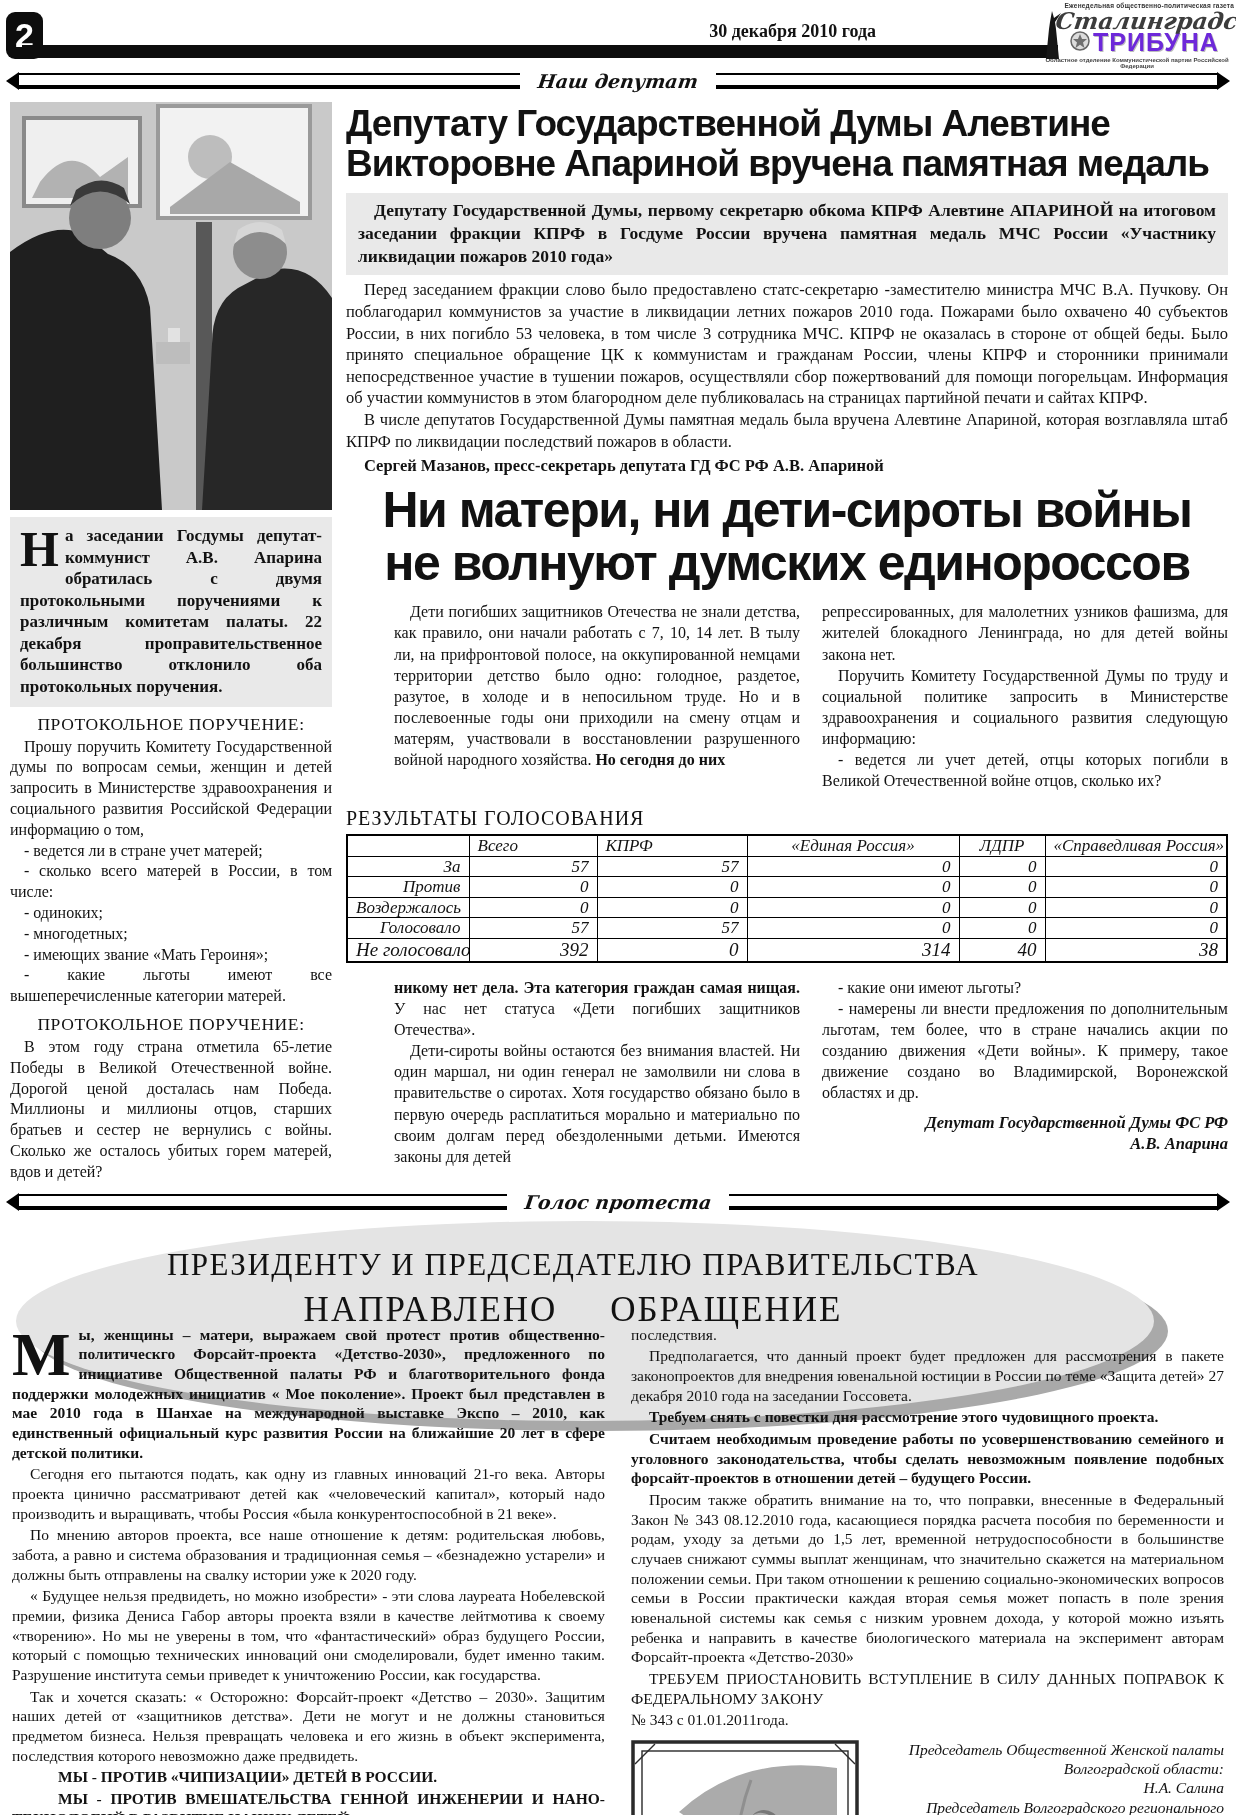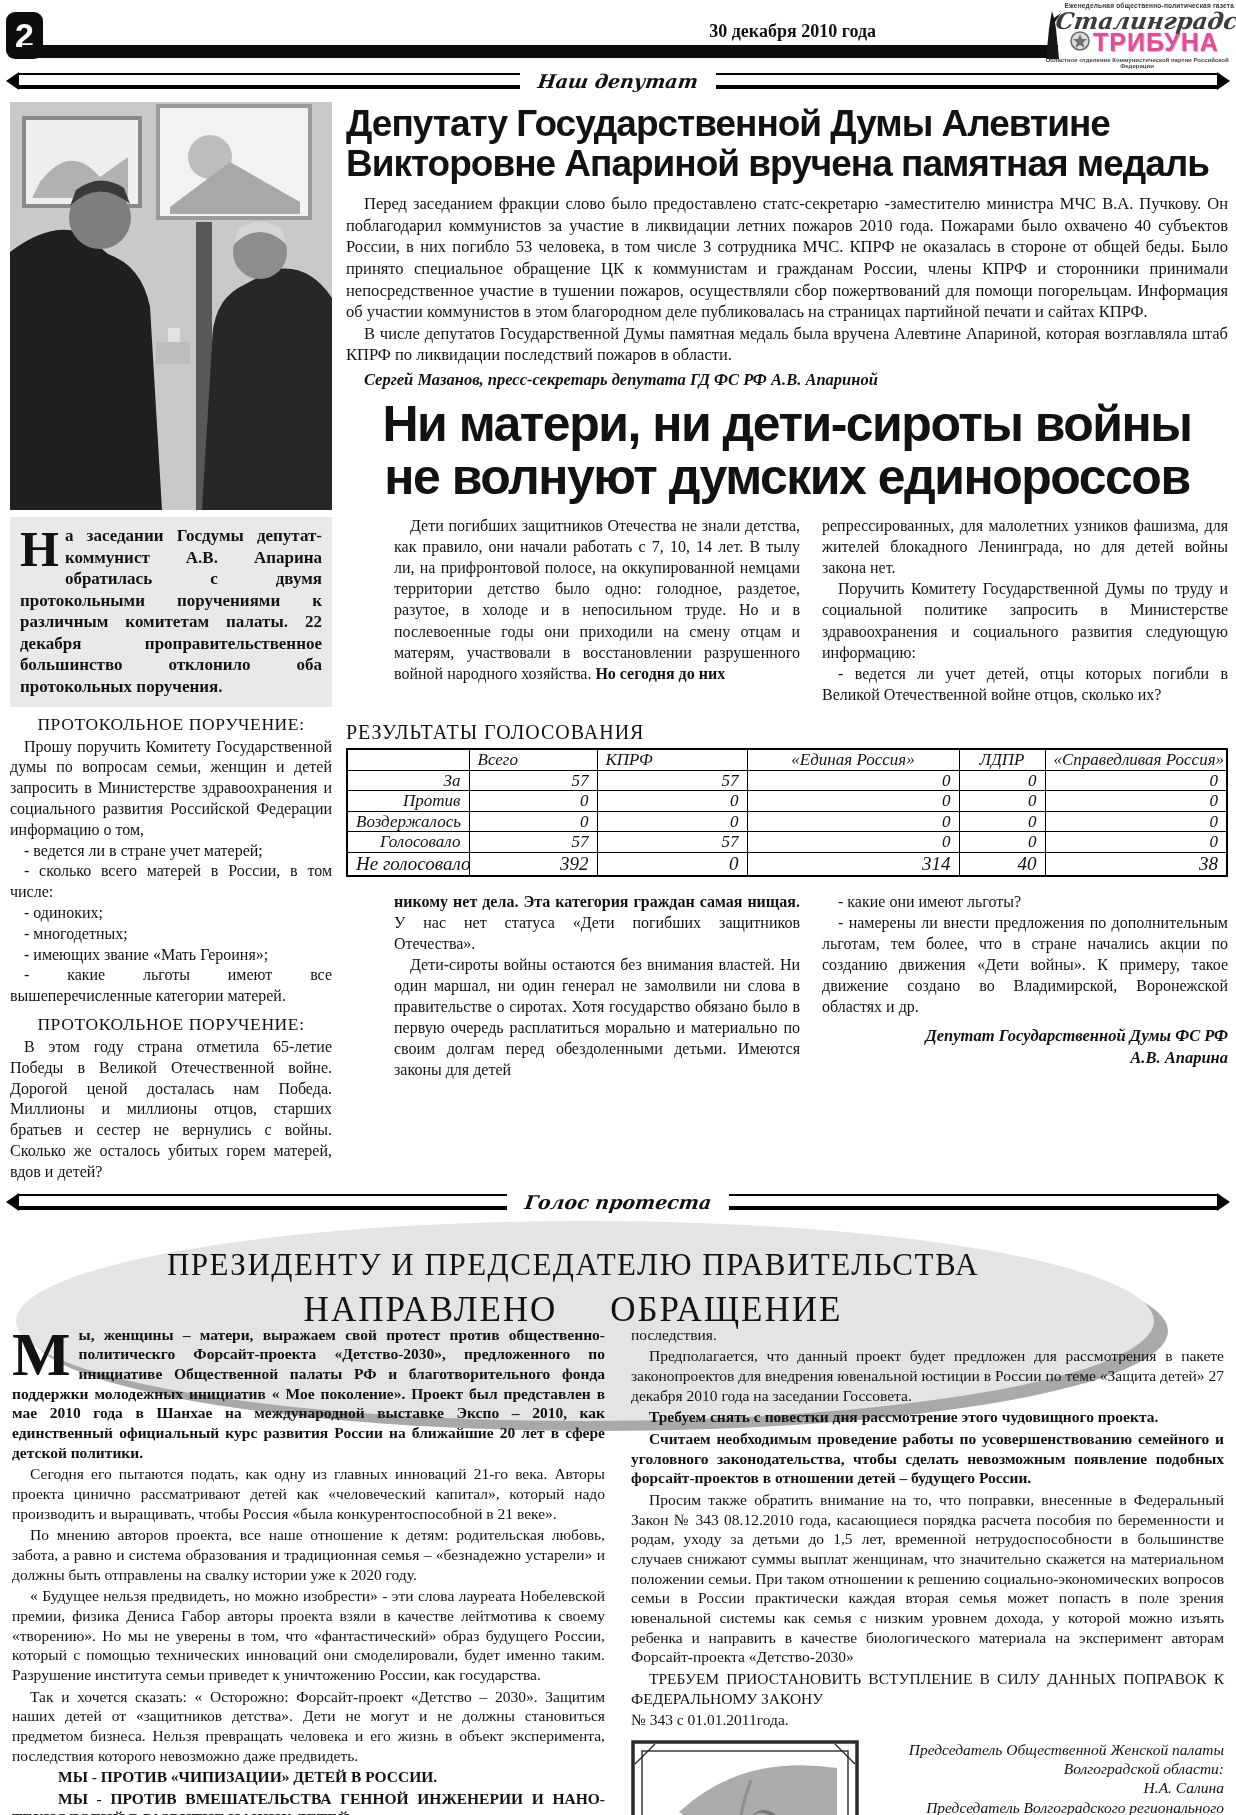--- a/index.html
+++ b/index.html
@@ -10,21 +10,21 @@
   .hdr{position:relative;height:62px;}
   .pagenum{position:absolute;left:6px;top:12px;width:37px;height:47px;background:#0d0d0d;border-radius:9px;
            color:#fff;font:700 34px "Liberation Sans",sans-serif;display:flex;align-items:center;justify-content:center;}
   .hdr-bar{position:absolute;left:22px;right:178px;top:45px;height:13px;background:#0d0d0d;}
   .hdr-date{position:absolute;right:360px;top:21px;font-weight:700;font-size:18px;}
   .masthead{position:absolute;right:2px;top:2px;width:194px;}
   .m-tag{font:700 6.5px "Liberation Sans",sans-serif;color:#333;text-align:right;letter-spacing:.2px;}
   .m-script{font-family:"DejaVu Serif",serif;font-style:italic;font-weight:700;font-size:23px;color:#3c3c3c;
             margin-left:16px;transform:skewX(-8deg);line-height:1;}
   .m-row{display:flex;align-items:center;gap:3px;margin-left:30px;margin-top:-2px;}
-  .m-title{font:900 25px "Liberation Sans",sans-serif;color:#ec4899;letter-spacing:1px;line-height:1;
+  .m-title{font:900 25px "Liberation Sans",sans-serif;color:#6d28d9;letter-spacing:1px;line-height:1;
            text-shadow:1px 1px 0 #bdbdbd;}
   .m-tag-b{font:700 6px "Liberation Sans",sans-serif;color:#444;text-align:center;margin-top:2px;}
   .statue{position:absolute;left:2px;top:8px;}
 
   
   .divider{display:flex;align-items:center;margin:5px 6px 7px;height:28px;}
   .div-tip{width:0;height:0;border-top:9px solid transparent;border-bottom:9px solid transparent;flex:0 0 auto;}
   .div-tip.l{border-right:13px solid #000;}
   .div-tip.r{border-left:13px solid #000;}
   .div-rule{flex:1;height:10px;border-top:2px solid #000;border-bottom:4px solid #000;}
@@ -39,21 +39,21 @@
   .dropcap{float:left;font-weight:700;font-size:50px;line-height:.78;padding:5px 6px 0 0;}
   .rail p{margin:0;font-size:16px;line-height:1.3;text-align:justify;}
   .rail .ind{text-indent:14px;}
   .proto-h{text-align:center;font-size:17.5px;letter-spacing:.6px;margin:7px 0 2px;font-weight:400;}
 
   .h1{font-family:"Liberation Sans",sans-serif;font-weight:700;font-size:37px;letter-spacing:-1px;
       line-height:1.07;margin:2px 0 10px;}
   .leadbox{background:#e9e9e9;font-weight:700;font-size:17.5px;line-height:1.3;padding:6px 12px 8px;
            text-align:justify;text-indent:16px;margin:0 0 4px;}
   .body-p{font-size:16.5px;line-height:1.31;text-align:justify;text-indent:18px;margin:0;}
-  .byline{font-style:italic;font-weight:700;font-size:16.5px;margin:4px 0 4px;text-indent:18px;}
+  .byline{font-weight:700;font-size:16.5px;margin:4px 0 4px;text-indent:18px;}
   .h2{font-family:"Liberation Sans",sans-serif;font-weight:700;font-size:50px;letter-spacing:-1.5px;
       text-align:center;line-height:1.05;margin:8px 0 12px;}
   .twocol{display:grid;grid-template-columns:1fr 1fr;gap:22px;margin-left:48px;}
   .twocol p{font-size:16px;line-height:1.32;text-align:justify;margin:0;}
   .twocol .ind{text-indent:16px;}
 
   .tbl-title{text-align:left;font-size:20px;letter-spacing:1px;margin:16px 0 4px;font-weight:400;}
   table.vote{width:100%;border-collapse:collapse;border:2px solid #000;table-layout:fixed;margin-bottom:14px;}
   table.vote th,table.vote td{border:1px solid #000;font-style:italic;font-size:17px;padding:0 8px;
                               line-height:1.15;white-space:nowrap;overflow:hidden;}
@@ -157,20 +157,21 @@
       <p class="ind">- одиноких;</p>
       <p class="ind">- многодетных;</p>
       <p class="ind">- имеющих звание «Мать Героиня»;</p>
       <p class="ind">- какие льготы имеют все вышеперечисленные категории матерей.</p>
       <div class="proto-h">ПРОТОКОЛЬНОЕ  ПОРУЧЕНИЕ:</div>
       <p class="ind">В этом году страна отметила 65-летие Победы в Великой Отечественной войне. Дорогой ценой досталась нам  Победа. Миллионы и миллионы отцов, старших братьев и сестер не вернулись с войны. Сколько же осталось убитых горем матерей, вдов и детей?</p>
     </div>
 
     <div>
       <h1 class="h1">Депутату Государственной Думы Алевтине Викторовне Апариной вручена памятная медаль</h1>
+      <p class="leadbox">Депутату Государственной Думы, первому секретарю обкома КПРФ Алевтине АПАРИНОЙ на итоговом заседании фракции КПРФ в Госдуме России вручена памятная медаль МЧС России «Участнику ликвидации пожаров 2010 года»</p>
       <p class="body-p">Перед заседанием фракции слово было предоставлено статс-секретарю -заместителю министра МЧС В.А. Пучкову. Он поблагодарил коммунистов за участие в ликвидации летних пожаров 2010 года. Пожарами было охвачено 40 субъектов России, в них погибло 53 человека, в том числе 3 сотрудника МЧС. КПРФ не оказалась в стороне от общей беды. Было принято специальное обращение ЦК к коммунистам и гражданам России, члены КПРФ и сторонники принимали непосредственное участие в тушении пожаров, осуществляли сбор пожертвований для помощи погорельцам. Информация об участии коммунистов в этом благородном деле публиковалась на страницах партийной печати и сайтах КПРФ.</p>
       <p class="body-p">В числе депутатов Государственной Думы памятная медаль была вручена  Алевтине Апариной, которая возглавляла штаб КПРФ по ликвидации последствий пожаров в области.</p>
       <p class="byline">Сергей Мазанов, пресс-секретарь депутата ГД ФС РФ А.В. Апариной</p>
 
       <div class="h2">
         <div>Ни матери, ни дети-сироты войны</div>
         <div>не волнуют думских единороссов</div>
       </div>
 
       <div class="twocol">

